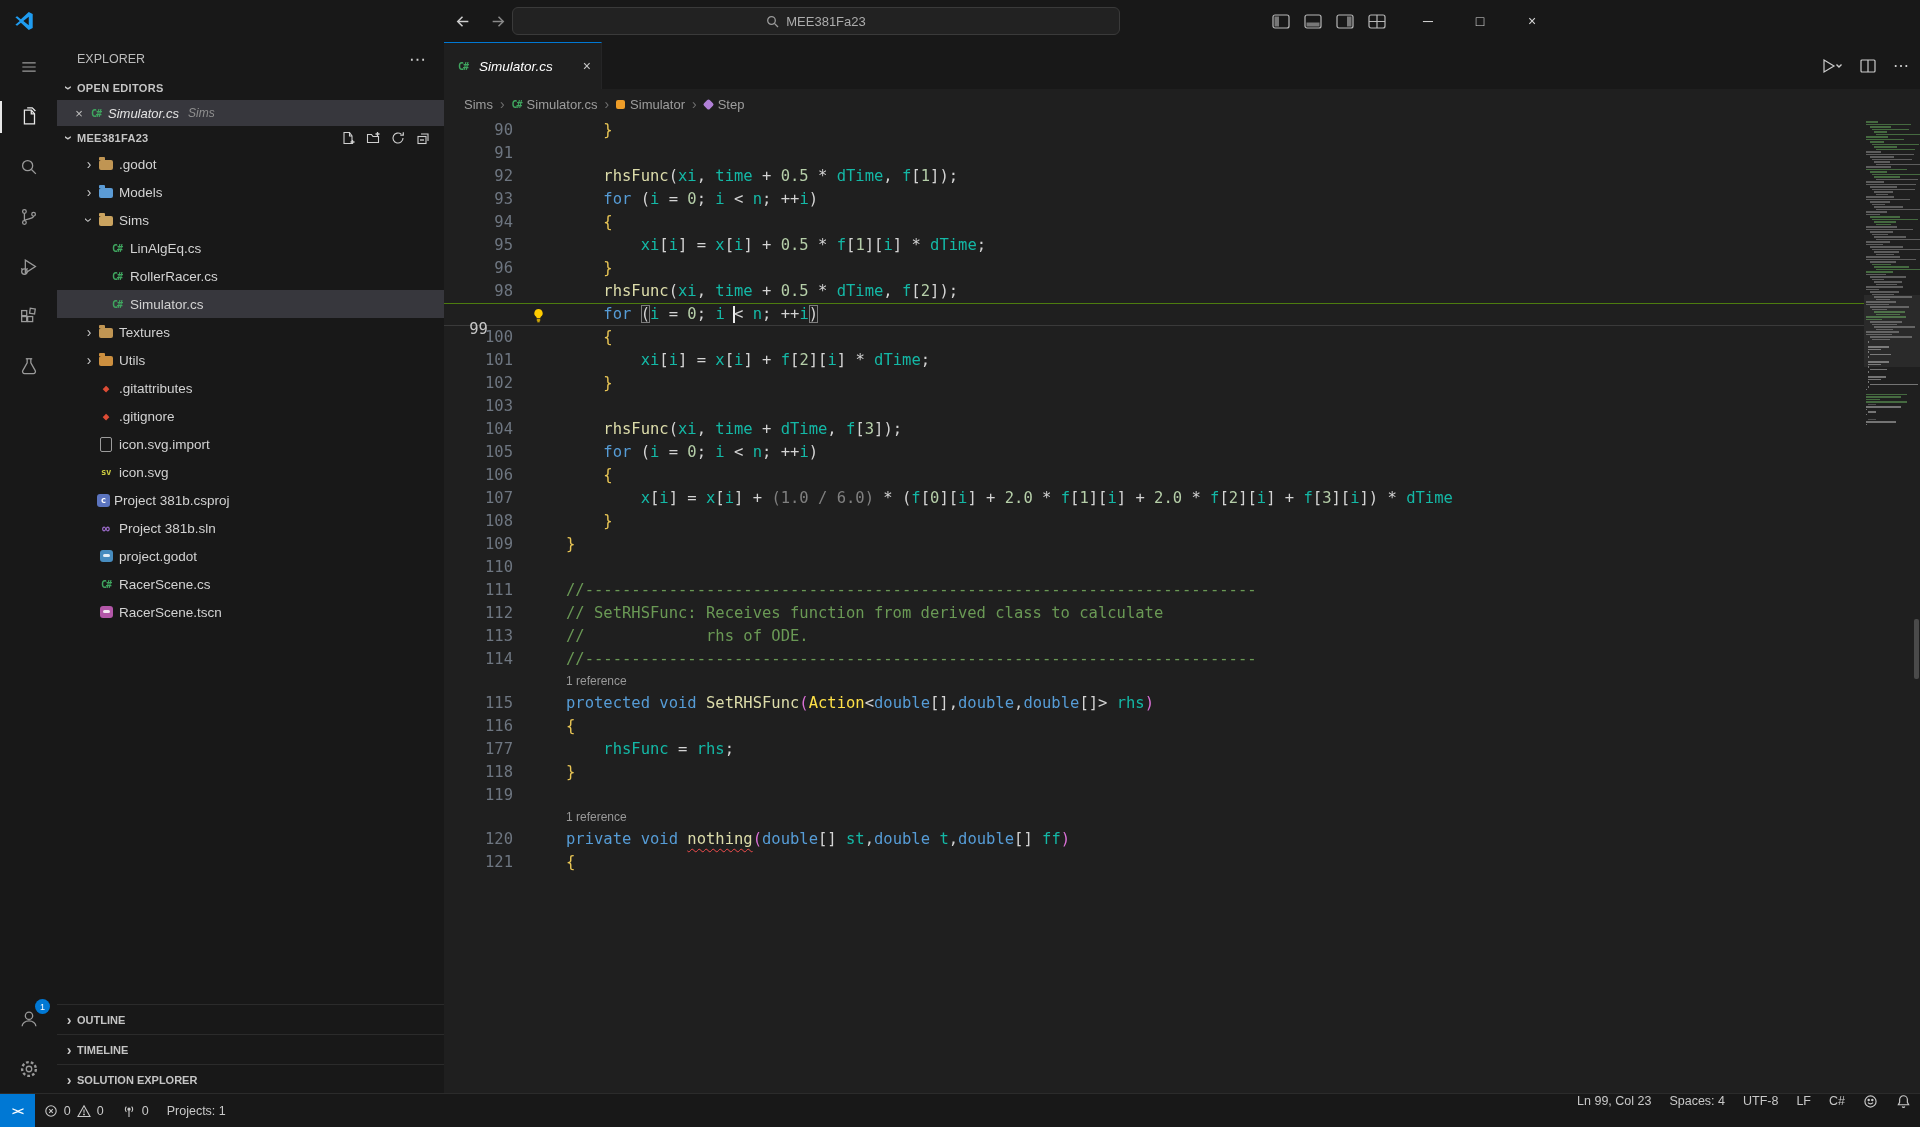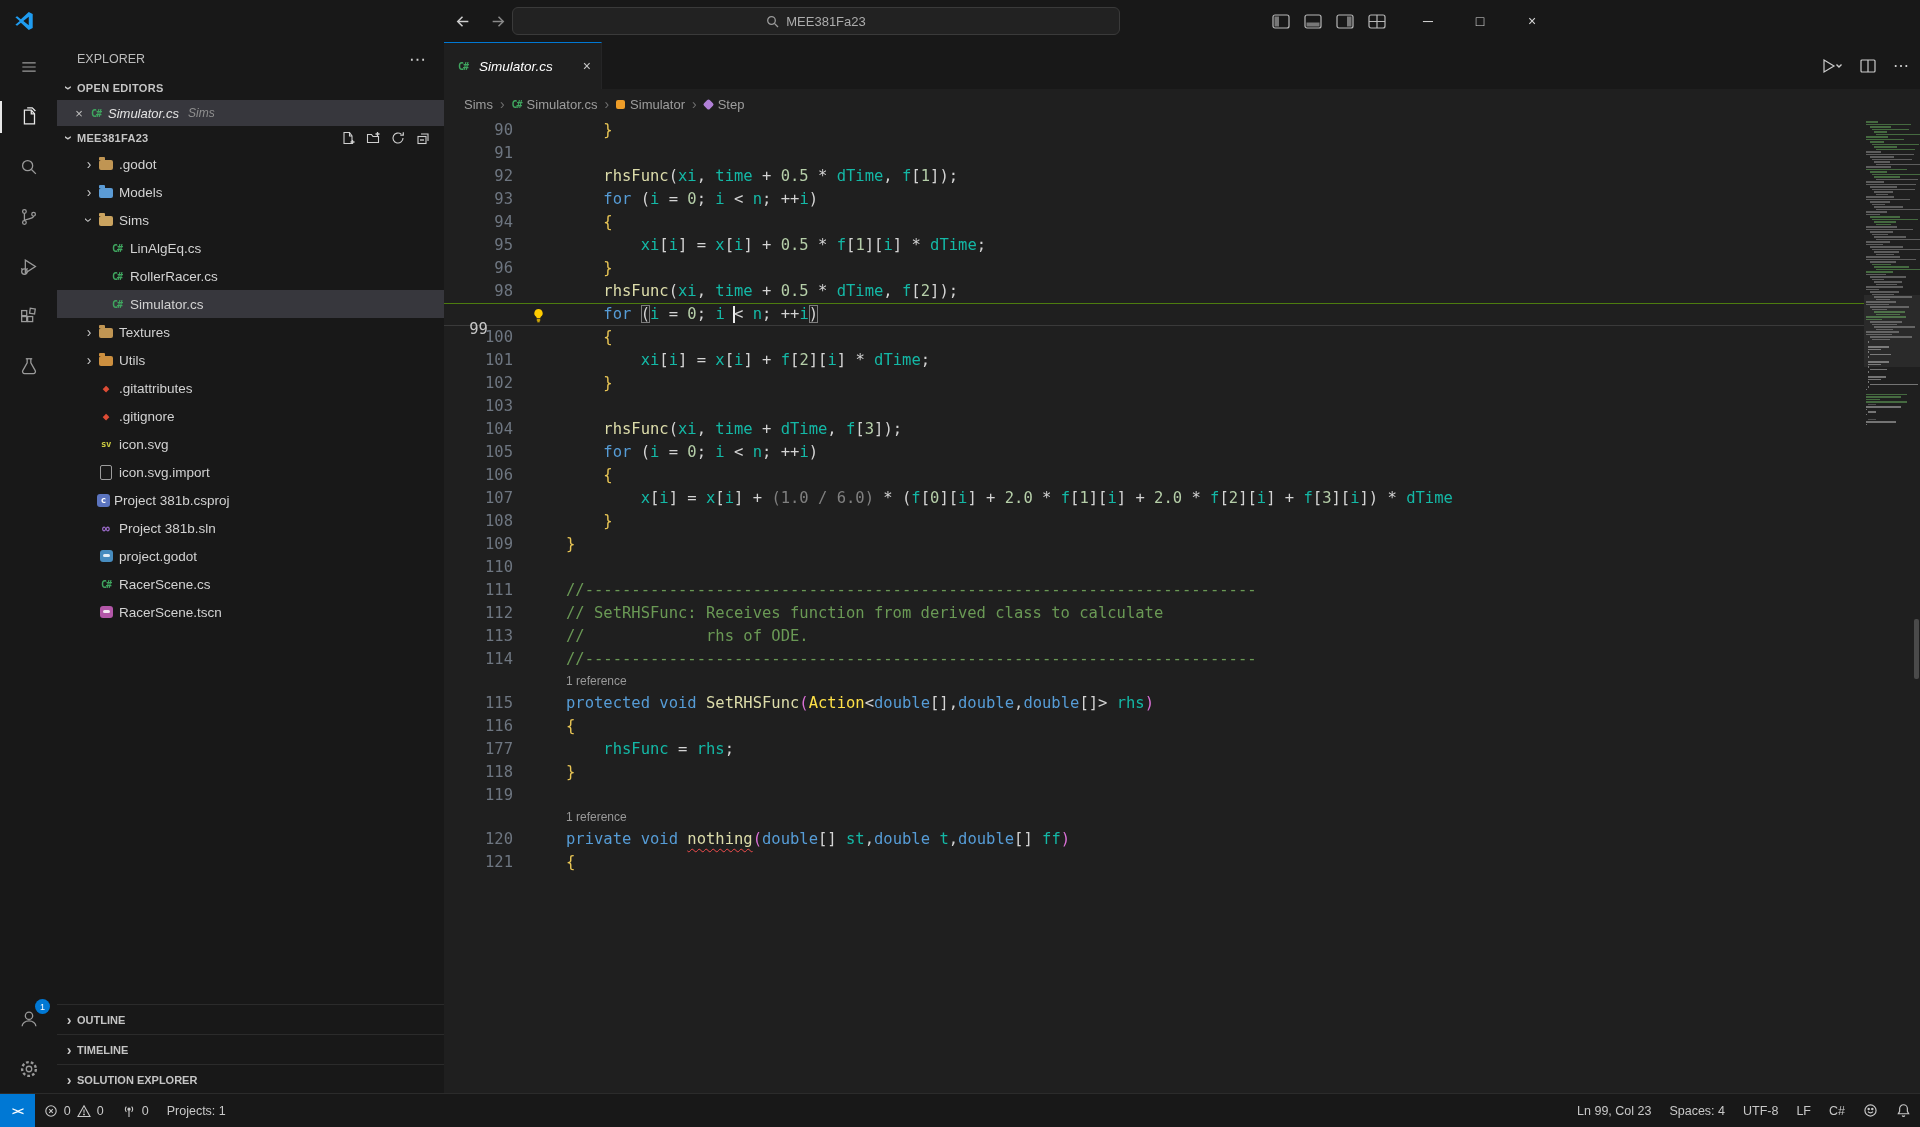--- a/index.html
+++ b/index.html
@@ -108,21 +108,21 @@
   .minimap{position:absolute;right:0;top:0;width:56px;bottom:0;background:#1f1f1f;padding-top:2px;overflow:hidden}
   .mslider{position:absolute;left:0;right:0;top:176px;height:72px;background:rgba(255,255,255,.05)}
   .ovr-thumb{position:absolute;right:1px;top:500px;width:5px;height:60px;background:rgba(140,140,140,.4);border-radius:2px}
 
   
   .statusbar{position:absolute;left:0;right:0;bottom:0;height:33px;background:#181818;border-top:1px solid #2b2b2b;
              display:flex;align-items:stretch;font-size:12.5px;color:#c8c8c8}
   .sb-item{display:flex;align-items:center;gap:6px;padding:0 9px}
   .sb-item svg{stroke:#c8c8c8;fill:none;stroke-width:1.1}
   .sb-remote{background:#0078d4;color:#fff;font-weight:700;font-size:11px;padding:0 12px;letter-spacing:-1px}
-  .sb-right{margin-left:auto;display:flex;align-items:center}
+  .sb-right{margin-left:auto;display:flex;align-items:flex-start}
 </style>
 </head>
 <body>
 
 <div id="app">
 
   <div class="titlebar">
     <div class="logo">
       <svg width="22" height="22" viewBox="0 0 24 24">
           <path fill="#1f9cf0" d="M17.2 2.2 8.6 10 4.5 6.9 2.6 7.9l4.7 4.1-4.7 4.1 1.9 1 4.1-3.1 8.6 7.8 4.3-2.1V4.3L17.2 2.2Zm0 5.2v9.2L11.3 12l5.9-4.6Z"></path>
@@ -360,29 +360,29 @@
           <span class="fic fic-git">◆</span>
           <span class="tlabel">.gitattributes</span>
         </div>
         <div class="trow" style="padding-left: 24px;">
           <i class="chev"></i>
           <span class="fic fic-git">◆</span>
           <span class="tlabel">.gitignore</span>
         </div>
         <div class="trow" style="padding-left: 24px;">
           <i class="chev"></i>
+          <span class="fic">
+            <i class="doc"></i>
+          </span>
+          <span class="tlabel">icon.svg.import</span>
+        </div>
+        <div class="trow" style="padding-left: 24px;">
+          <i class="chev"></i>
           <span class="fic fic-svg">sv</span>
           <span class="tlabel">icon.svg</span>
-        </div>
-        <div class="trow" style="padding-left: 24px;">
-          <i class="chev"></i>
-          <span class="fic">
-            <i class="doc"></i>
-          </span>
-          <span class="tlabel">icon.svg.import</span>
         </div>
         <div class="trow" style="padding-left: 24px;">
           <i class="chev"></i>
           <span class="fic fic-csproj">c</span>
           <span class="tlabel">Project 381b.csproj</span>
         </div>
         <div class="trow" style="padding-left: 24px;">
           <i class="chev"></i>
           <span class="fic fic-sln">∞</span>
           <span class="tlabel">Project 381b.sln</span>

